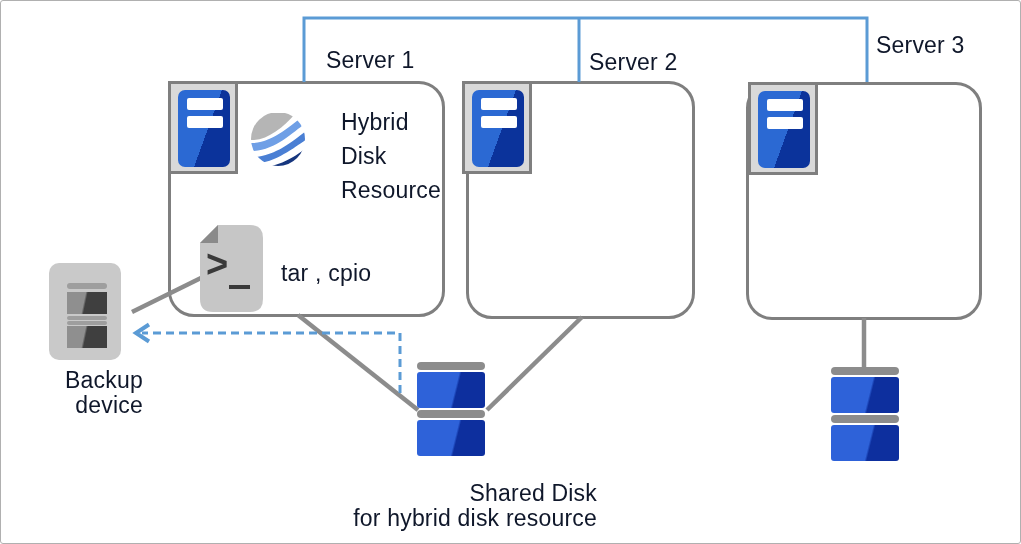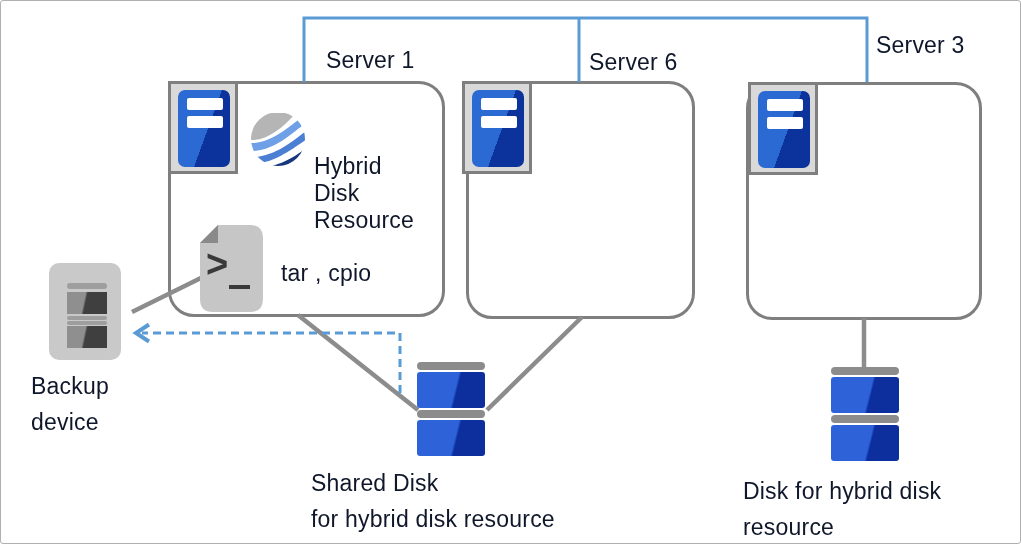--- a/index.html
+++ b/index.html
@@ -58,28 +58,28 @@
 
   
   .hybrid-icon  { position:absolute; left:249px; top:110px; }
   .script-icon  { position:absolute; left:198px; top:223px; }
 
   
   .label {
     position:absolute; font-size:23px; line-height:25px; letter-spacing:0.2px;
     white-space:pre-line; color:#0f172a;
   }
-  .center { text-align:left; line-height:36px; }
+  .center { text-align:right; line-height:25px; }
   #lbl-server1 { left:325px; top:47px; }
   #lbl-server2 { left:588px; top:49px; }
   #lbl-server3 { left:875px; top:32px; }
-  #lbl-hybrid  { left:313px; top:104px; line-height:27px;margin-top:48px; }
+  #lbl-hybrid  { left:340px; top:104px; line-height:34px; }
   #lbl-tar     { left:280px; top:260px; }
   #lbl-backup  { left:30px;  top:367px; width:112px; }
-  #lbl-shared  { left:310px; top:464px; width:286px; }
+  #lbl-shared  { left:310px; top:480px; width:286px; }
   #lbl-disk3   { left:742px; top:472px; width:246px; }
 </style>
 </head>
 <body>
 
 <div class="canvas">
 
   <div class="box" id="box-s1"></div>
   <div class="box" id="box-s2"></div>
   <div class="box" id="box-s3"></div>
@@ -154,31 +154,29 @@
   </div>
 
   <div class="disk-icon" id="disk-hybrid">
     <div class="disk-cap"></div>
     <div class="disk-body"></div>
     <div class="disk-cap"></div>
     <div class="disk-body"></div>
   </div>
 
   <div class="label" id="lbl-server1">Server 1</div>
-  <div class="label" id="lbl-server2">Server 6</div>
+  <div class="label" id="lbl-server2">Server 2</div>
   <div class="label" id="lbl-server3">Server 3</div>
 
   <div class="label" id="lbl-hybrid">Hybrid
 Disk
 Resource</div>
 
   <div class="label" id="lbl-tar">tar , cpio</div>
 
   <div class="label center" id="lbl-backup">Backup
 device</div>
 
   <div class="label center" id="lbl-shared">Shared Disk
 for hybrid disk resource</div>
 
-  <div class="label center" id="lbl-disk3">Disk for hybrid disk
-resource</div>
 
 </div>
 
 </body></html>

